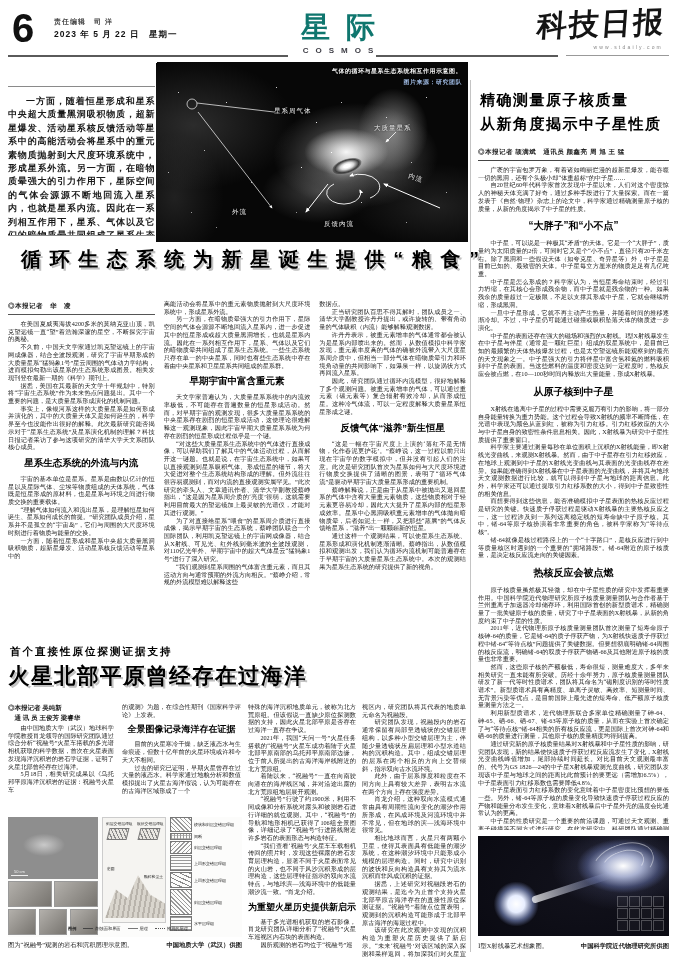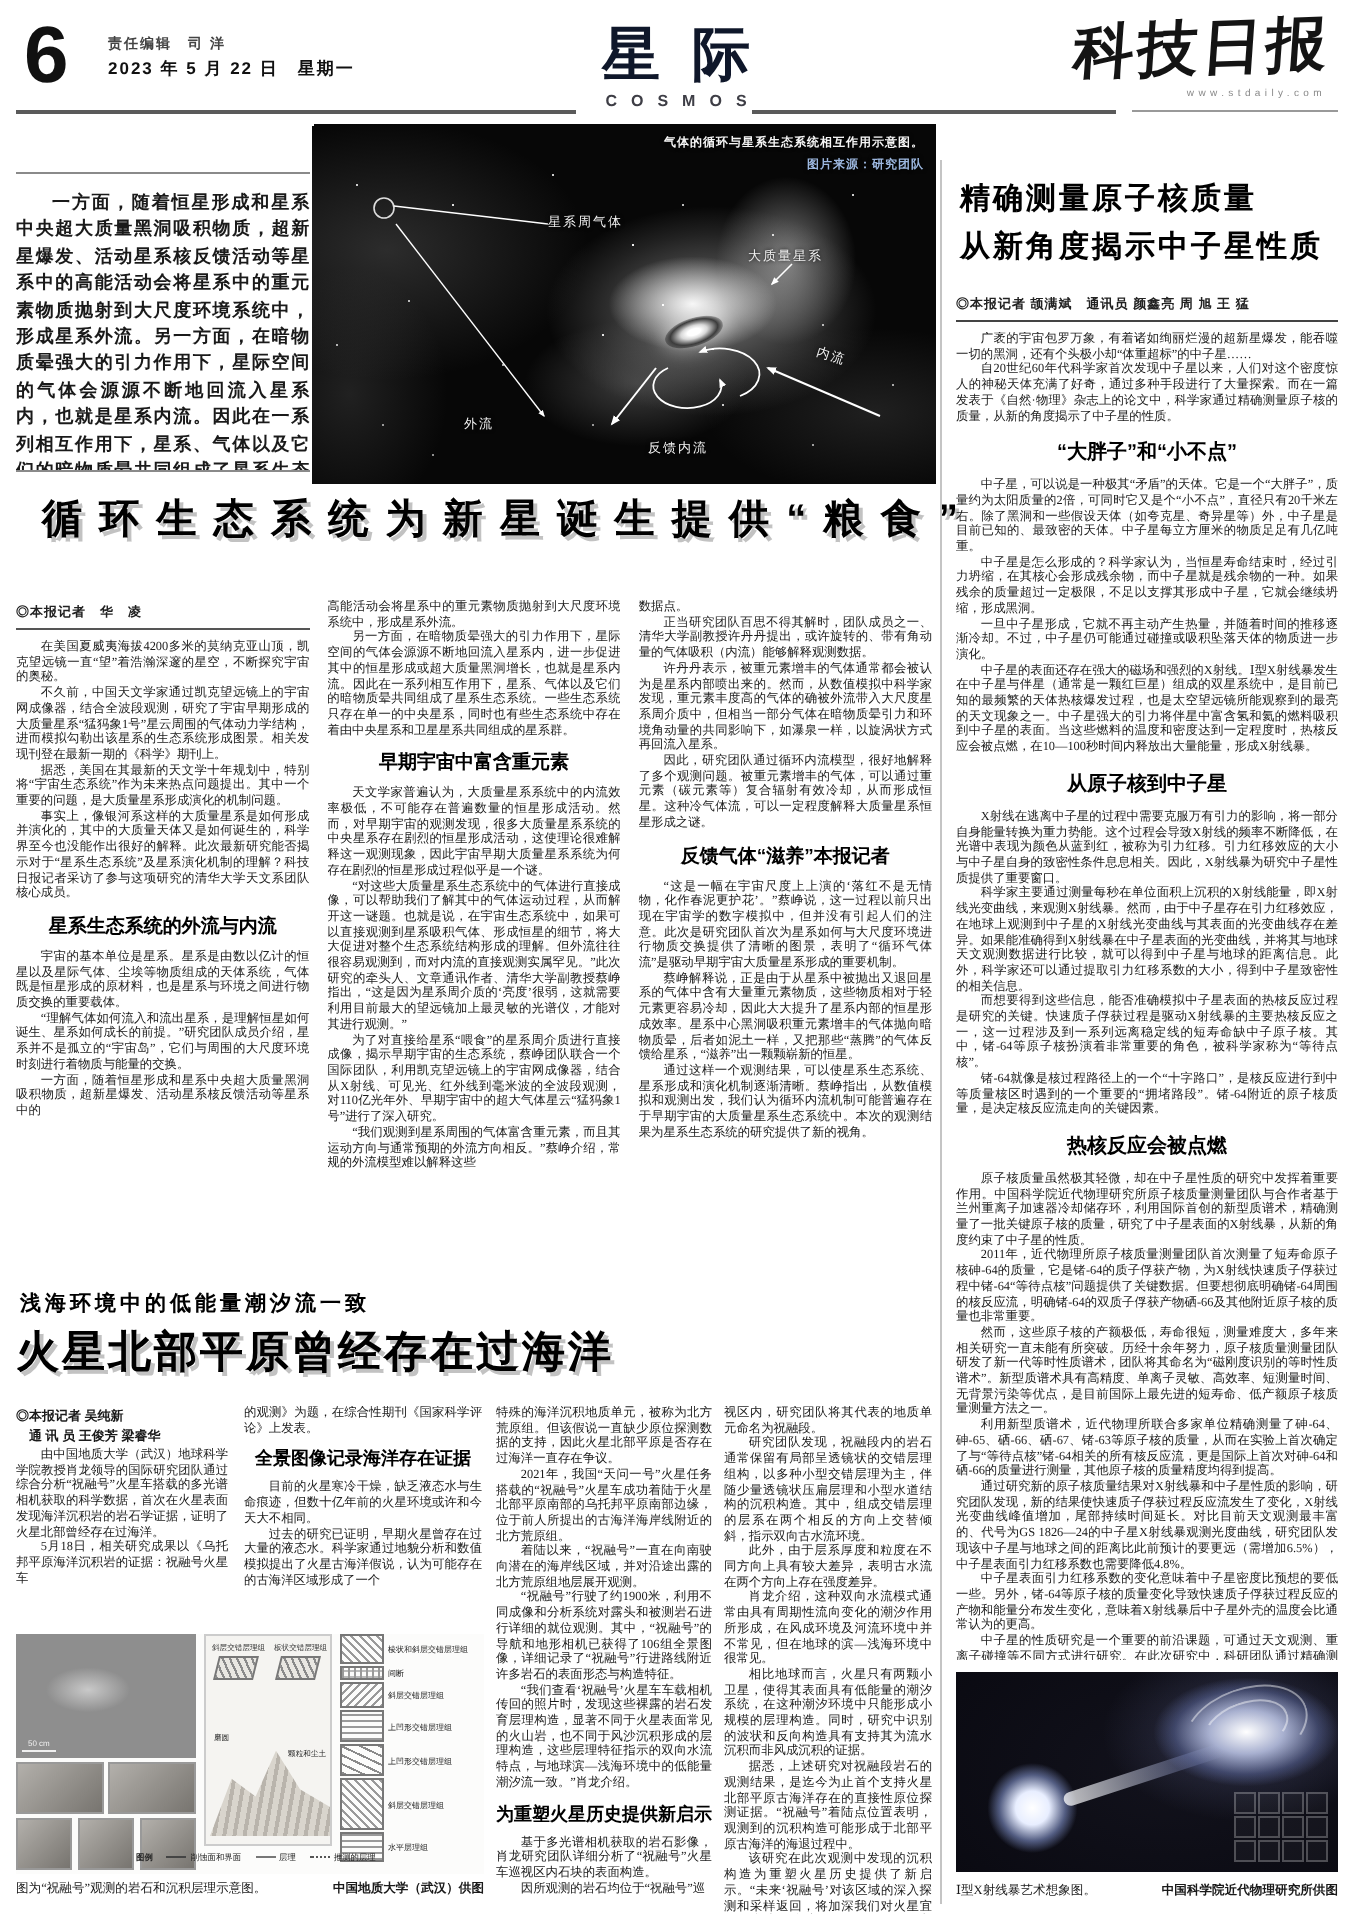--- a/index.html
+++ b/index.html
@@ -8,21 +8,21 @@
   [data-interactable]{box-sizing:border-box;}
 
   
   .pagenum{position:absolute;left:12px;top:8px;font-family:"Liberation Sans","DejaVu Sans",sans-serif;
            font-size:40px;font-weight:900;line-height:40px;color:#111;}
   .ed-line{position:absolute;left:54px;top:17px;font-size:7px;font-weight:bold;color:#444;
            font-family:"Liberation Sans",sans-serif;letter-spacing:1px;}
   .date-line{position:absolute;left:54px;top:29px;font-size:8.5px;font-weight:bold;color:#111;
            font-family:"Liberation Sans",sans-serif;letter-spacing:1px;}
   .sec-cn{position:absolute;left:238px;top:8px;width:200px;text-align:center;font-size:29px;
-          font-weight:900;letter-spacing:16px;text-indent:16px;color:#0f172a;
+          font-weight:900;letter-spacing:16px;text-indent:16px;color:#0f766e;
           font-family:"Liberation Sans","DejaVu Sans",sans-serif;}
   .sec-en{position:absolute;left:238px;top:46px;width:200px;text-align:center;font-size:8px;
           font-weight:bold;letter-spacing:7px;text-indent:7px;color:#3e3e46;
           font-family:"Liberation Sans",sans-serif;}
   .hrule{position:absolute;height:2px;background:#5a5a5a;top:55px;}
   .hrule.l{left:8px;width:280px;}
   .hrule.r{left:376px;width:182px;}
   .hrule.u{left:566px;width:103px;height:1px;background:#999;}
   .masthead{position:absolute;right:12px;top:4px;font-size:30px;font-weight:bold;color:#141414;
             transform:skewX(-6deg) rotate(-2deg);letter-spacing:2px;}
@@ -236,21 +236,21 @@
           <p class="para" data-interactable="false">“我们观测到星系周围的气体富含重元素，而且其运动方向与通常预期的外流方向相反。”蔡峥介绍，常规的外流模型难以解释这些</p>
         </div>
     </div>
     <div class="col" data-interactable="false">
       <div data-interactable="false">
           <p class="para noindent" data-interactable="false">数据点。</p>
           <p class="para" data-interactable="false">正当研究团队百思不得其解时，团队成员之一、清华大学副教授许丹丹提出，或许旋转的、带有角动量的气体吸积（内流）能够解释观测数据。</p>
           <p class="para" data-interactable="false">许丹丹表示，被重元素增丰的气体通常都会被认为是星系内部喷出来的。然而，从数值模拟中科学家发现，重元素丰度高的气体的确被外流带入大尺度星系周介质中，但相当一部分气体在暗物质晕引力和环境角动量的共同影响下，如瀑泉一样，以旋涡状方式再回流入星系。</p>
           <p class="para" data-interactable="false">因此，研究团队通过循环内流模型，很好地解释了多个观测问题。被重元素增丰的气体，可以通过重元素（碳元素等）复合辐射有效冷却，从而形成恒星。这种冷气体流，可以一定程度解释大质量星系恒星形成之谜。</p>
         </div>
-      <h3 class="sub" data-interactable="false">反馈气体“滋养”本报记者</h3>
+      <h3 class="sub" data-interactable="false">反馈气体“滋养”新生恒星</h3>
       <div data-interactable="false">
           <p class="para" data-interactable="false">“这是一幅在宇宙尺度上上演的‘落红不是无情物，化作春泥更护花’。”蔡峥说，这一过程以前只出现在宇宙学的数字模拟中，但并没有引起人们的注意。此次是研究团队首次为星系如何与大尺度环境进行物质交换提供了清晰的图景，表明了“循环气体流”是驱动早期宇宙大质量星系形成的重要机制。</p>
           <p class="para" data-interactable="false">蔡峥解释说，正是由于从星系中被抛出又退回星系的气体中含有大量重元素物质，这些物质相对于轻元素更容易冷却，因此大大提升了星系内部的恒星形成效率。星系中心黑洞吸积重元素增丰的气体抛向暗物质晕，后者如泥土一样，又把那些“蒸腾”的气体反馈给星系，“滋养”出一颗颗崭新的恒星。</p>
           <p class="para" data-interactable="false">通过这样一个观测结果，可以使星系生态系统、星系形成和演化机制逐渐清晰。蔡峥指出，从数值模拟和观测出发，我们认为循环内流机制可能普遍存在于早期宇宙的大质量星系生态系统中。本次的观测结果为星系生态系统的研究提供了新的视角。</p>
         </div>
     </div>
   </div>
 
   <div class="vdivider" data-interactable="false"></div>
 
@@ -308,21 +308,21 @@
           <i></i>
       </div>
     </div>
     <div class="caption a2-cap" data-interactable="false">
       <span data-interactable="false">Ⅰ型X射线暴艺术想象图。</span>
       <span class="credit" data-interactable="false">中国科学院近代物理研究所供图</span>
     </div>
   </aside>
 
   <section class="article3" data-interactable="false">
-    <h4 class="kicker" data-interactable="false">浅海环境中的低能量潮汐流一致</h4>
+    <h4 class="kicker" data-interactable="false">首个直接性原位探测证据支持</h4>
     <h2 class="headline3" data-interactable="false">火星北部平原曾经存在过海洋</h2>
 
     <div class="bcol b1" data-interactable="false">
       <div class="b-byline" data-interactable="false">◎本报记者 吴纯新</div>
       <div class="b-byline" data-interactable="false">　通 讯 员 王俊芳 梁睿华</div>
       <div data-interactable="false">
           <p class="para" data-interactable="false">由中国地质大学（武汉）地球科学学院教授肖龙领导的国际研究团队通过综合分析“祝融号”火星车搭载的多光谱相机获取的科学数据，首次在火星表面发现海洋沉积岩的岩石学证据，证明了火星北部曾经存在过海洋。</p>
           <p class="para" data-interactable="false">5月18日，相关研究成果以《乌托邦平原海洋沉积岩的证据：祝融号火星车</p>
         </div>
     </div>

